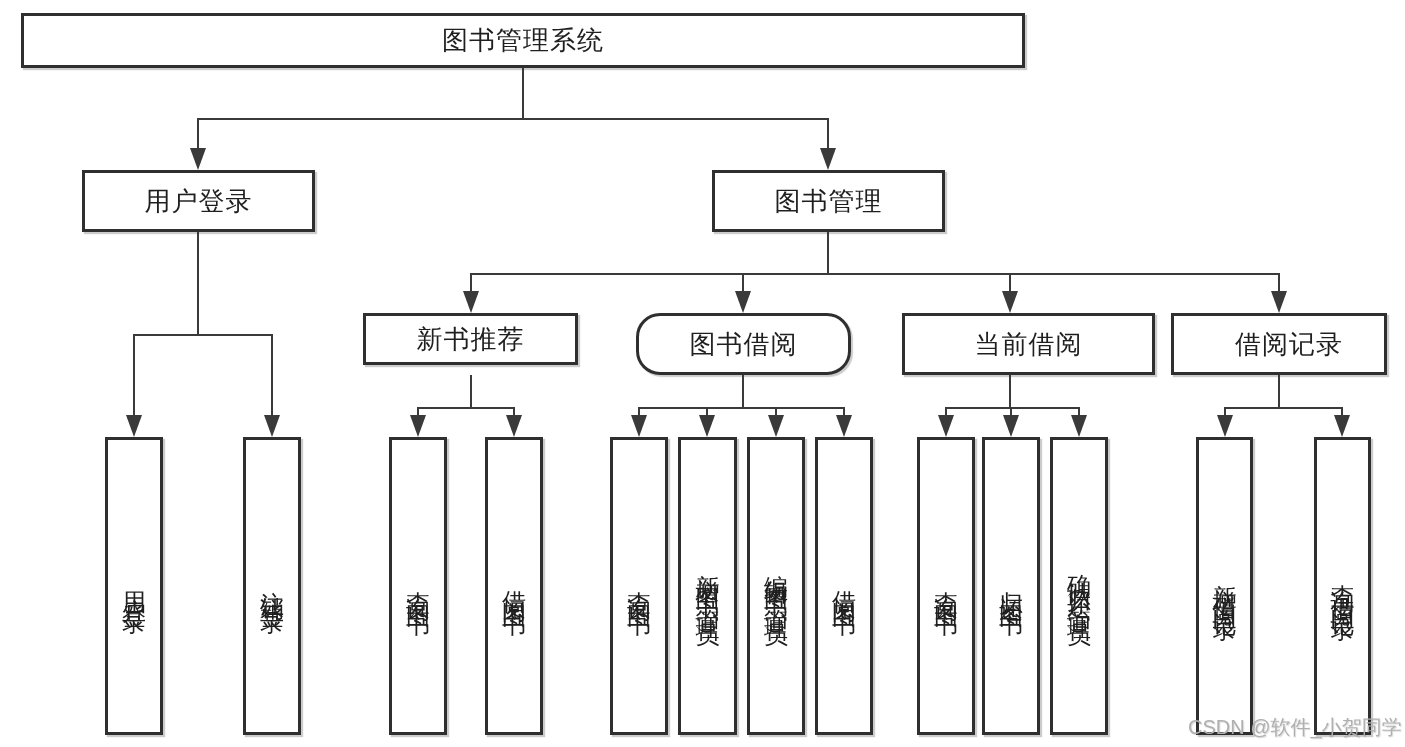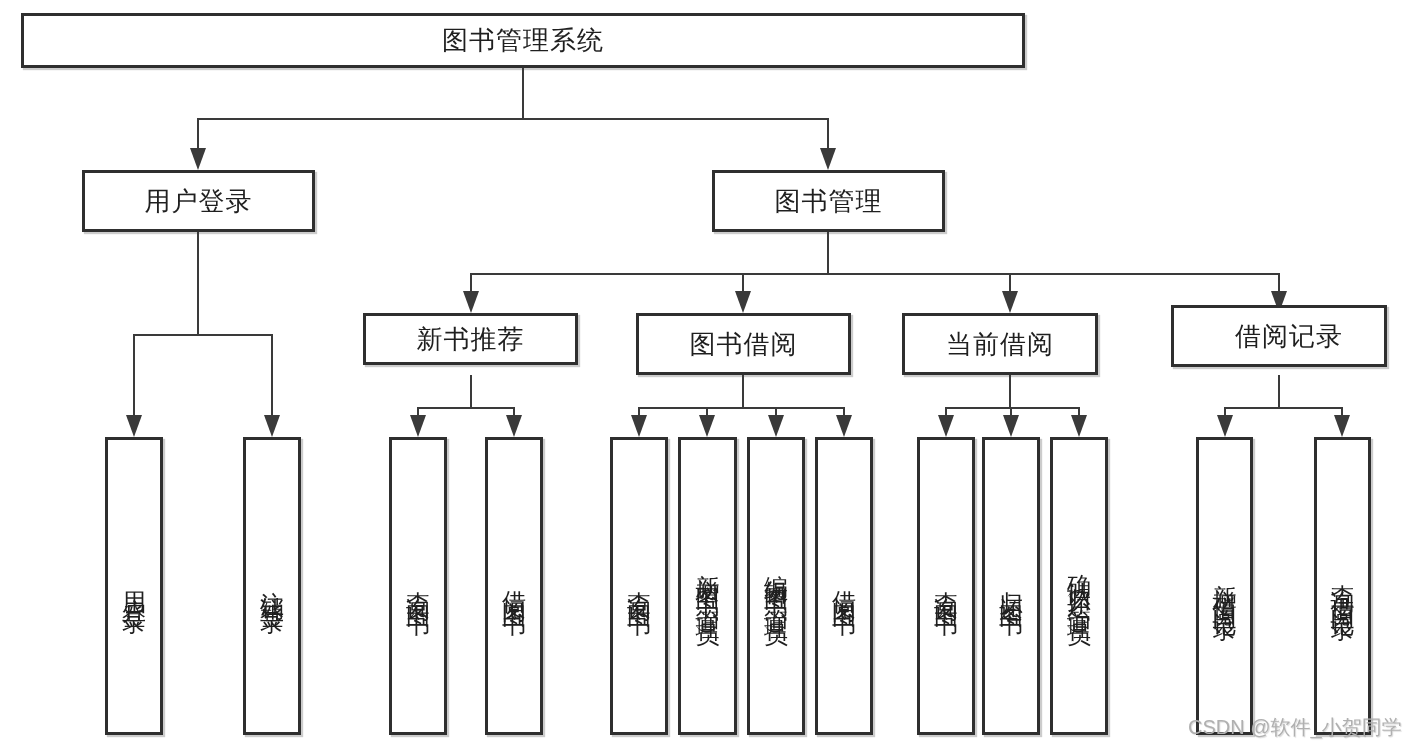--- a/index.html
+++ b/index.html
@@ -93,27 +93,27 @@
   <div class="vline" style="left:742px;top:273px;height:20px;"></div>
   <div class="arrow" style="left:735px;top:291px;"></div>
   <div class="vline" style="left:1009px;top:273px;height:20px;"></div>
   <div class="arrow" style="left:1002px;top:291px;"></div>
   <div class="vline" style="left:1278px;top:273px;height:20px;"></div>
   <div class="arrow" style="left:1271px;top:291px;"></div>
 
   <div class="box" style="left:363px;top:313px;width:215px;height:52px;">
     <span class="lbl">新书推荐</span>
   </div>
-  <div class="box" style="left:636px;top:313px;width:215px;height:62px;">
+  <div class="box" style="left:636px;top:313px;width:215px;height:62px;border-radius:24px;">
     <span class="lbl">图书借阅</span>
   </div>
-  <div class="box" style="left:902px;top:313px;width:196px;height:62px;">
+  <div class="box" style="left:902px;top:313px;width:253px;height:62px;">
     <span class="lbl">当前借阅</span>
   </div>
-  <div class="box" style="left:1171px;top:305px;width:216px;height:62px;padding-left:20px;">
+  <div class="box" style="left:1171px;top:313px;width:216px;height:62px;padding-left:20px;">
     <span class="lbl">借阅记录</span>
   </div>
 
   <div class="vline" style="left:470px;top:375px;height:33px;"></div>
   <div class="hline" style="left:417px;top:407px;width:98px;"></div>
   <div class="vline" style="left:417px;top:407px;height:12px;"></div>
   <div class="arrow" style="left:410px;top:415px;"></div>
   <div class="vline" style="left:513px;top:407px;height:12px;"></div>
   <div class="arrow" style="left:506px;top:415px;"></div>
 

